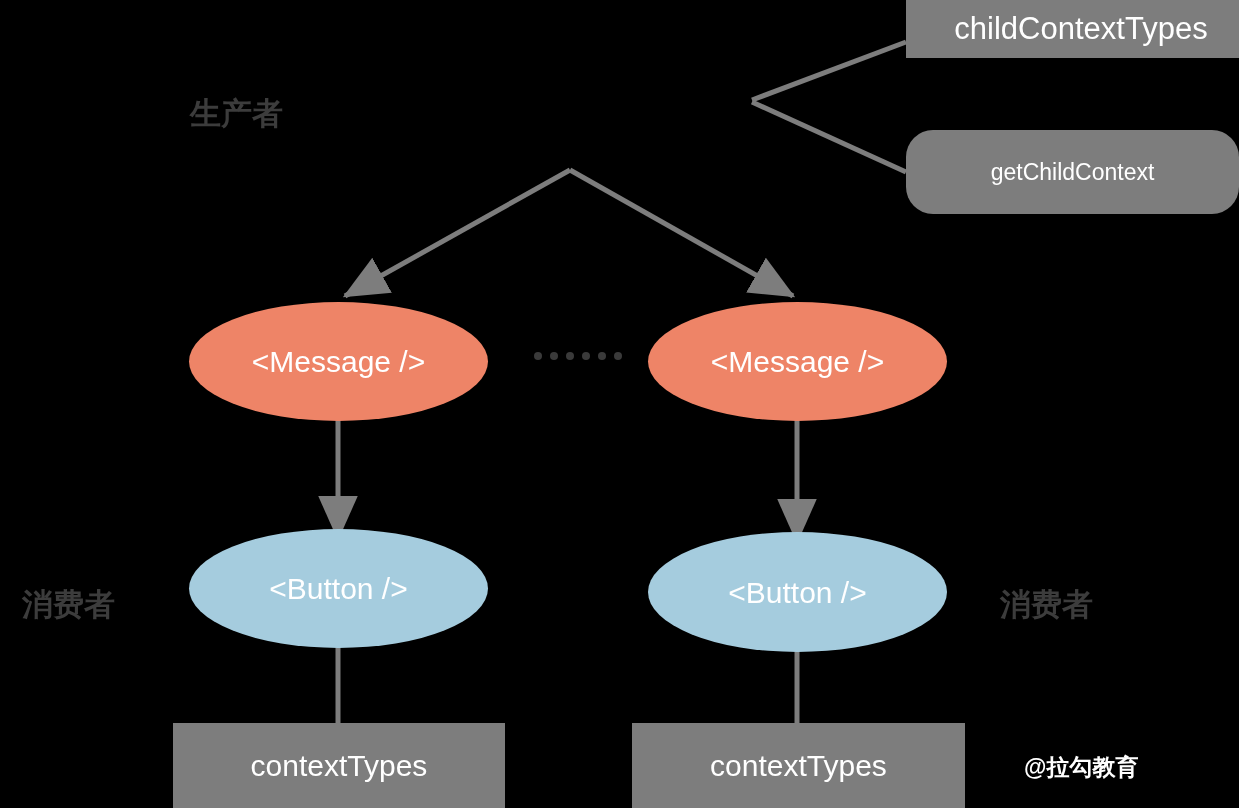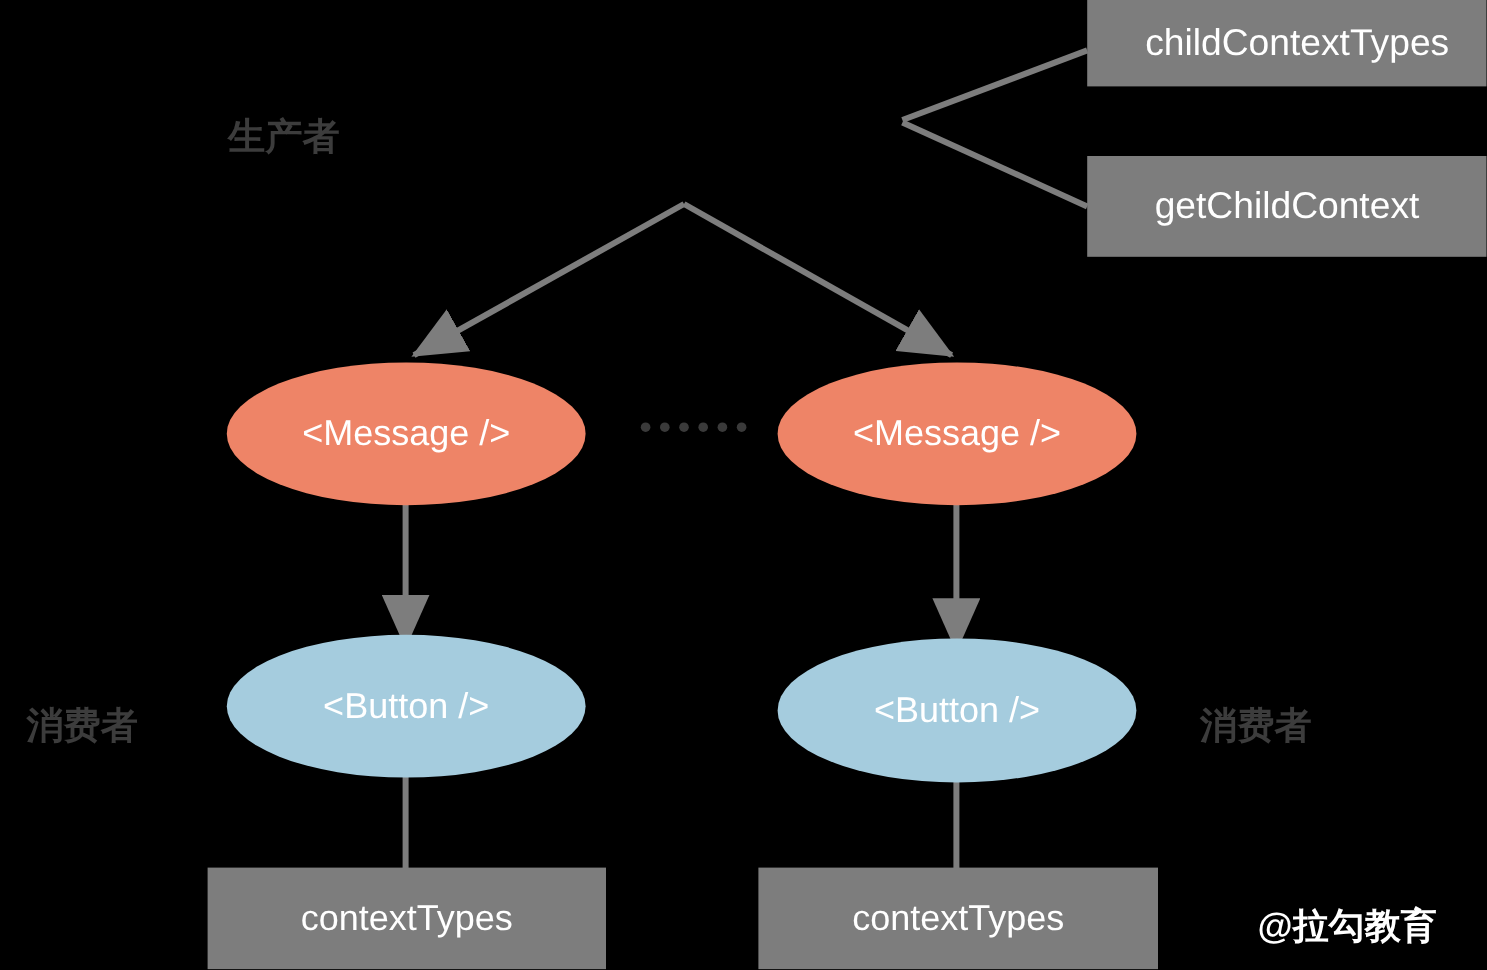--- a/index.html
+++ b/index.html
@@ -85,30 +85,31 @@
     align-items: center;
     justify-content: center;
     background: #7D7D7D;
     color: #ffffff;
     box-sizing: border-box;
   }
   .box-childcontexttypes {
     left: 906px;
     top: 0px;
     width: 333px;
-    height: 72px;
+    height: 58px;
     font-size: 31px;
     padding-left: 17px;
   }
   .box-getchildcontext {
     left: 906px;
     top: 130px;
     width: 333px;
     height: 84px;
-    font-size: 31px;
+    font-size: 23px;
+    border-radius: 27px;
   }
   .box-contexttypes-left {
     left: 173px;
     top: 723px;
     width: 332px;
     height: 85px;
     font-size: 30px;
   }
   .box-contexttypes-right {
     left: 632px;
@@ -132,24 +133,24 @@
   .label-consumer-left {
     left: 22px;
     top: 570px;
   }
   .label-consumer-right {
     left: 1000px;
     top: 570px;
   }
   .watermark {
     position: absolute;
-    left: 1048px;
+    left: 1024px;
     top: 752px;
     color: #ffffff;
-    font-size: 30px;
+    font-size: 23px;
     font-weight: 700;
     white-space: nowrap;
   }
   .dots {
     position: absolute;
     left: 534px;
     top: 352px;
     display: flex;
     gap: 8px;
     align-items: center;

